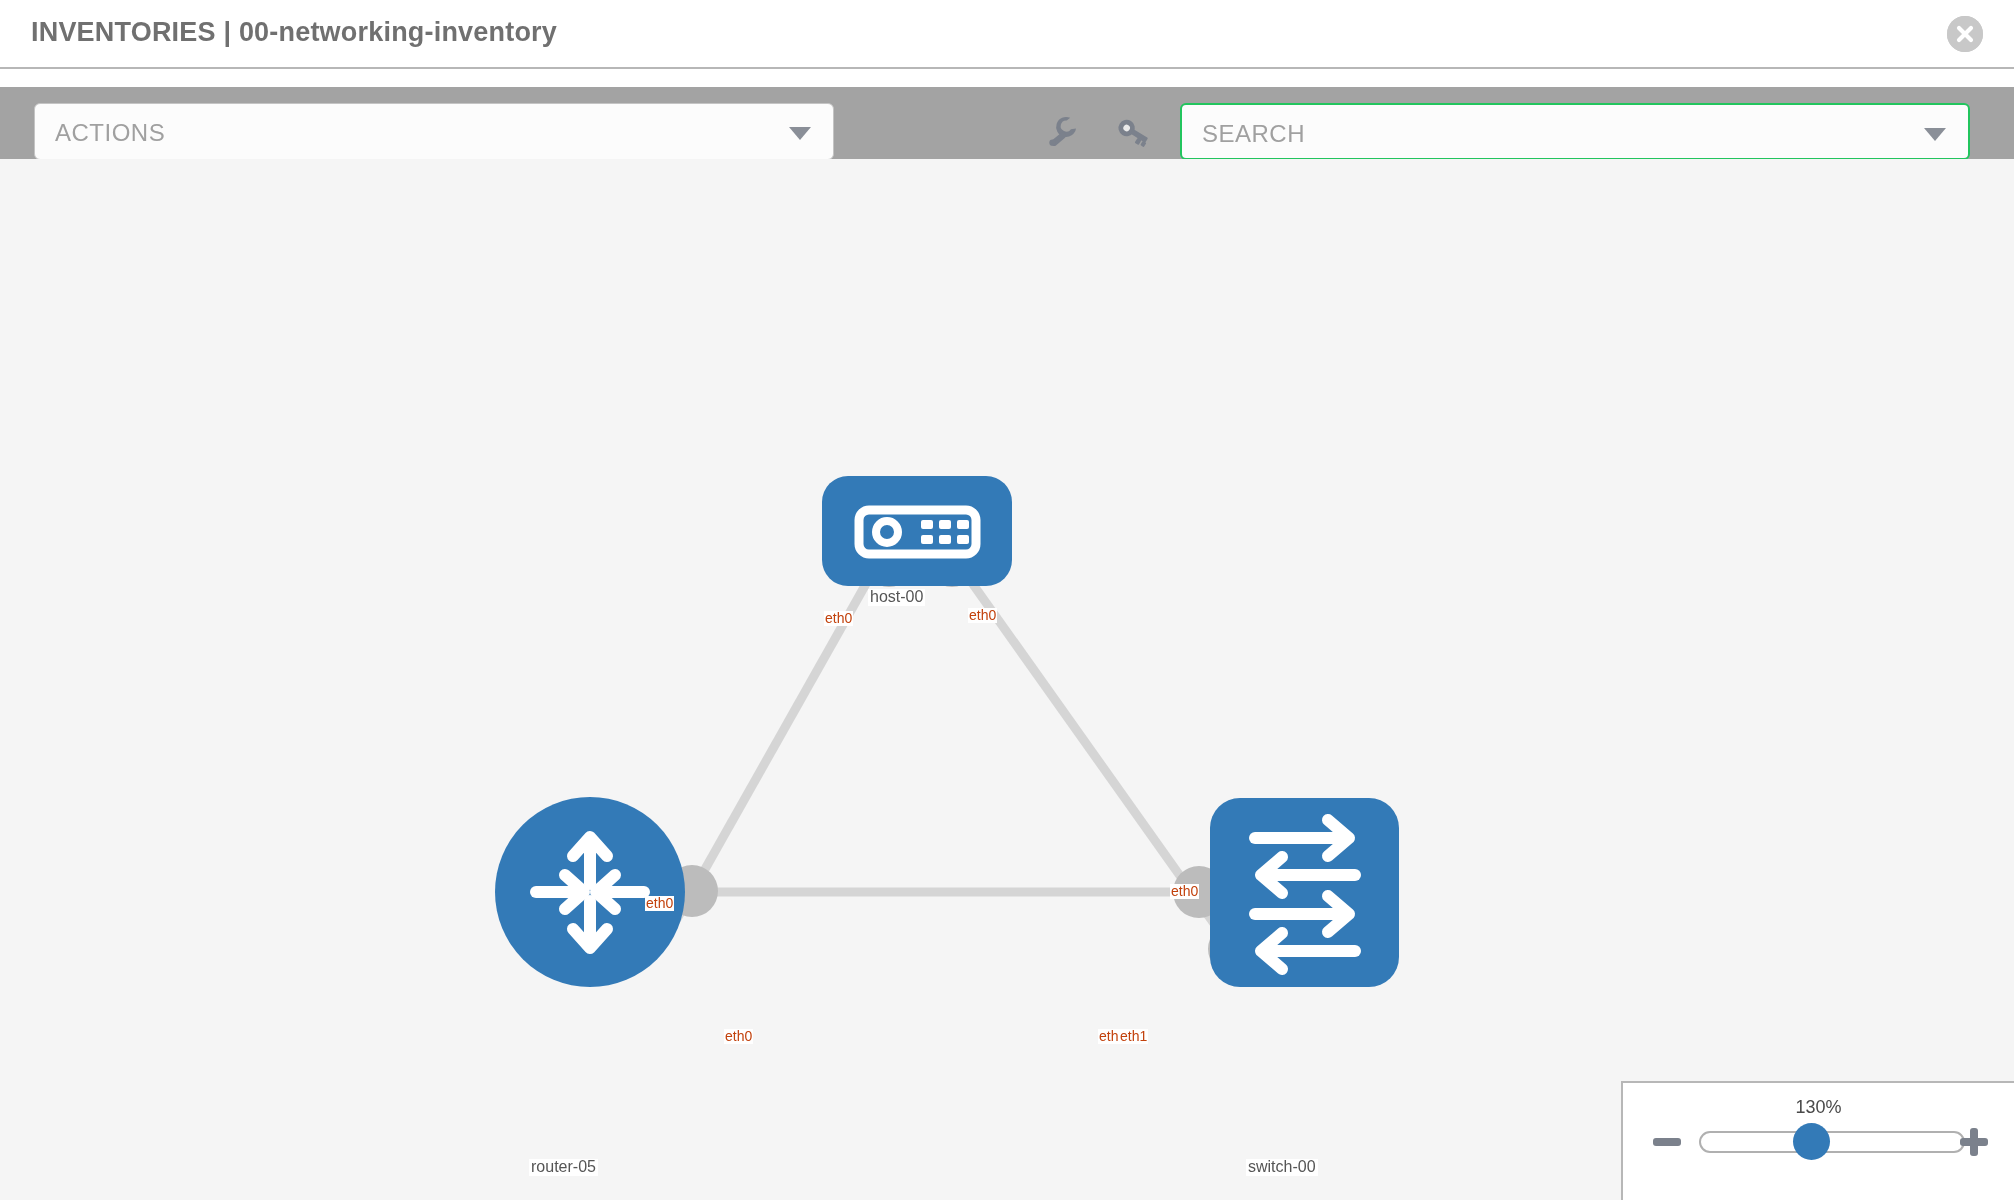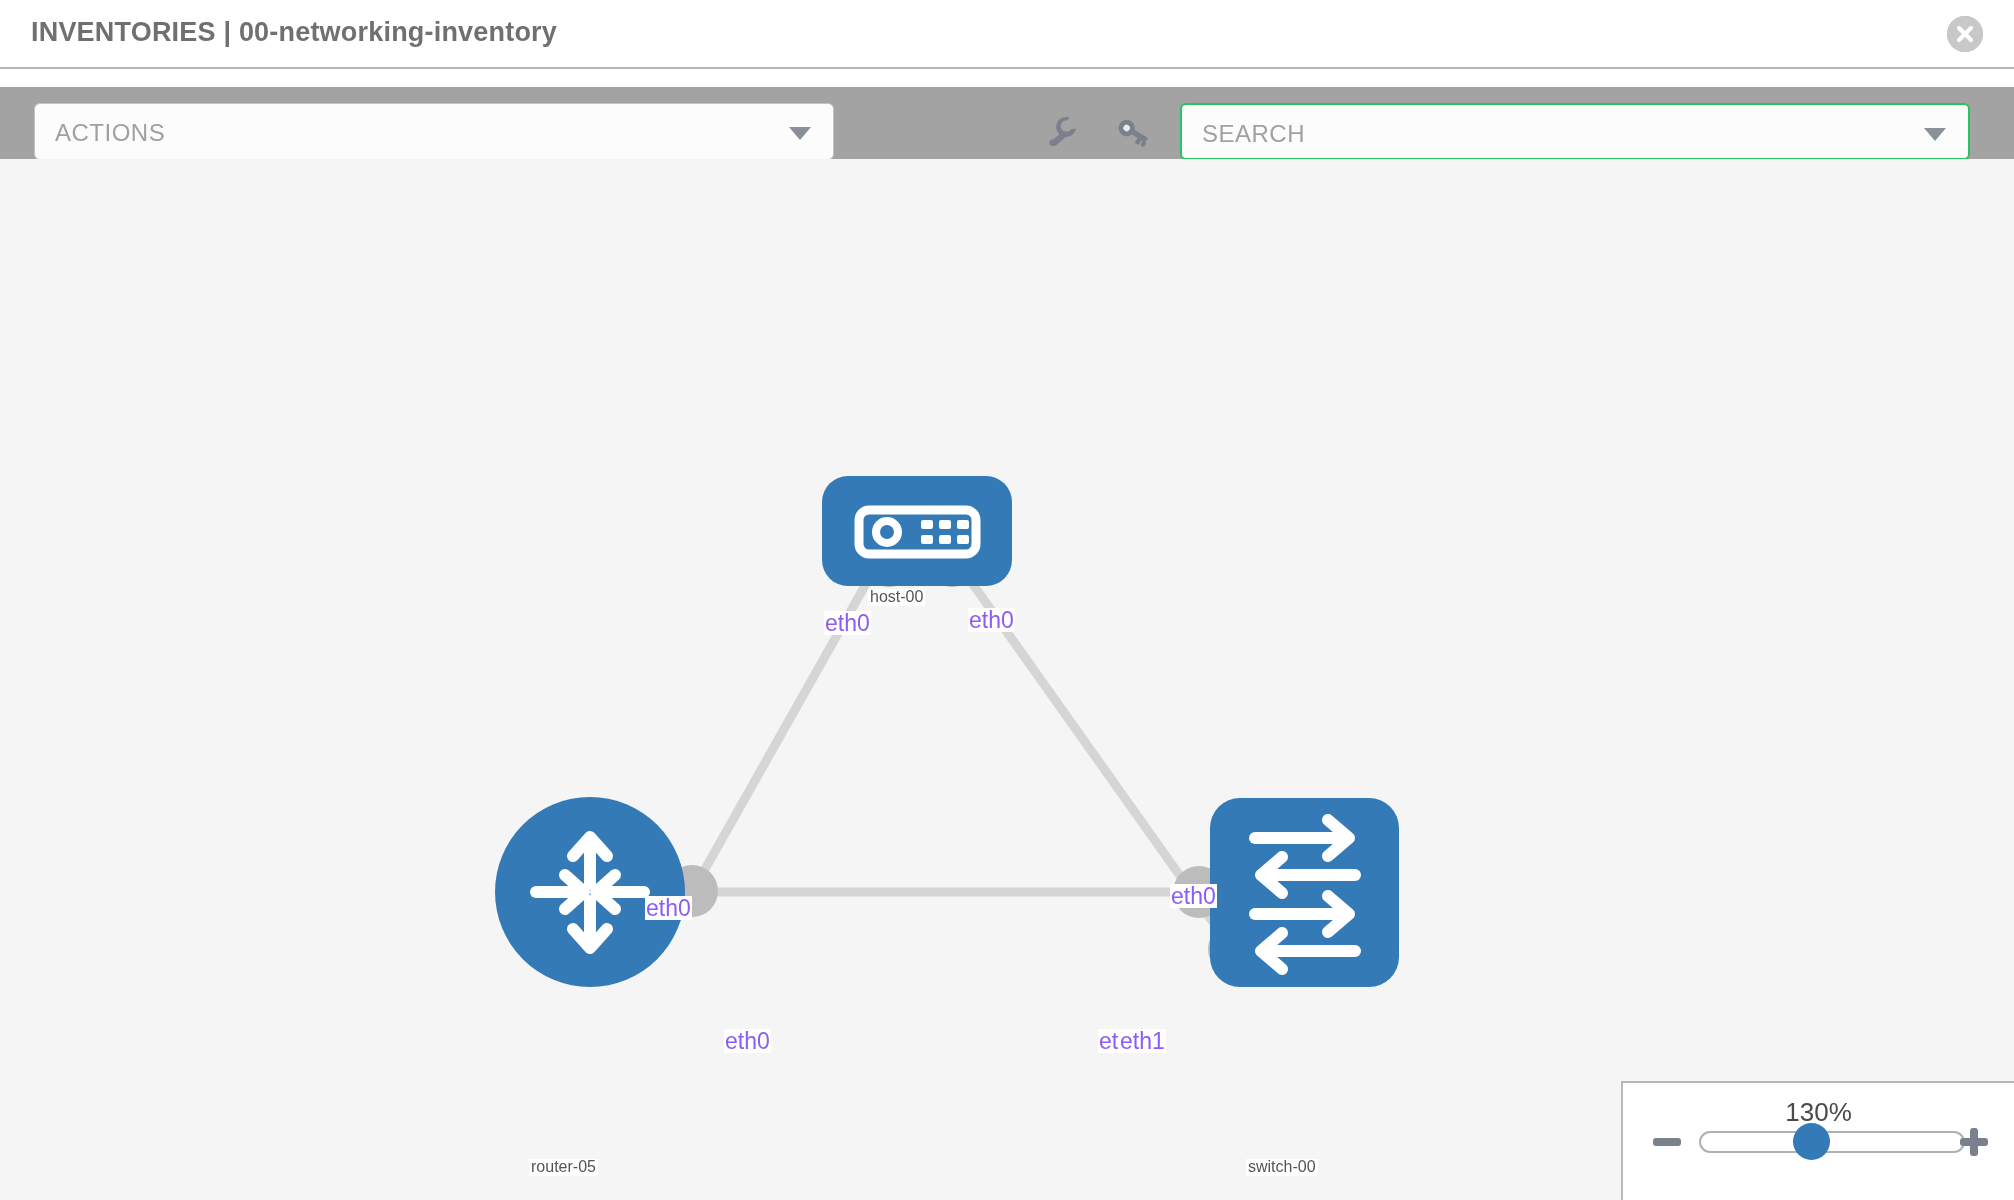--- a/index.html
+++ b/index.html
@@ -152,22 +152,22 @@
     position: absolute;
     font-size: 16px;
     color: #555555;
     background: #ffffff;
     white-space: nowrap;
     line-height: 1.05;
     padding: 0 2px;
   }
   .iface-label {
     position: absolute;
-    font-size: 23px;
-    color: #8b5cf6;
+    font-size: 14px;
+    color: #c2410c;
     background: #ffffff;
     white-space: nowrap;
     line-height: 1.05;
     padding: 0 1px;
   }
 
   
   .zoom-panel {
     position: absolute;
     left: 1621px;
@@ -178,21 +178,21 @@
     border-top: 2px solid #b7b7b7;
     border-left: 2px solid #b7b7b7;
     box-sizing: border-box;
   }
   .zoom-level {
     position: absolute;
     top: 14px;
     left: 0;
     width: 100%;
     text-align: center;
-    font-size: 26px;
+    font-size: 18px;
     color: #4a4a4a;
   }
   .zoom-minus, .zoom-plus {
     position: absolute;
     top: 43px;
     width: 32px;
     height: 32px;
     cursor: pointer;
   }
   .zoom-minus { left: 28px; }

